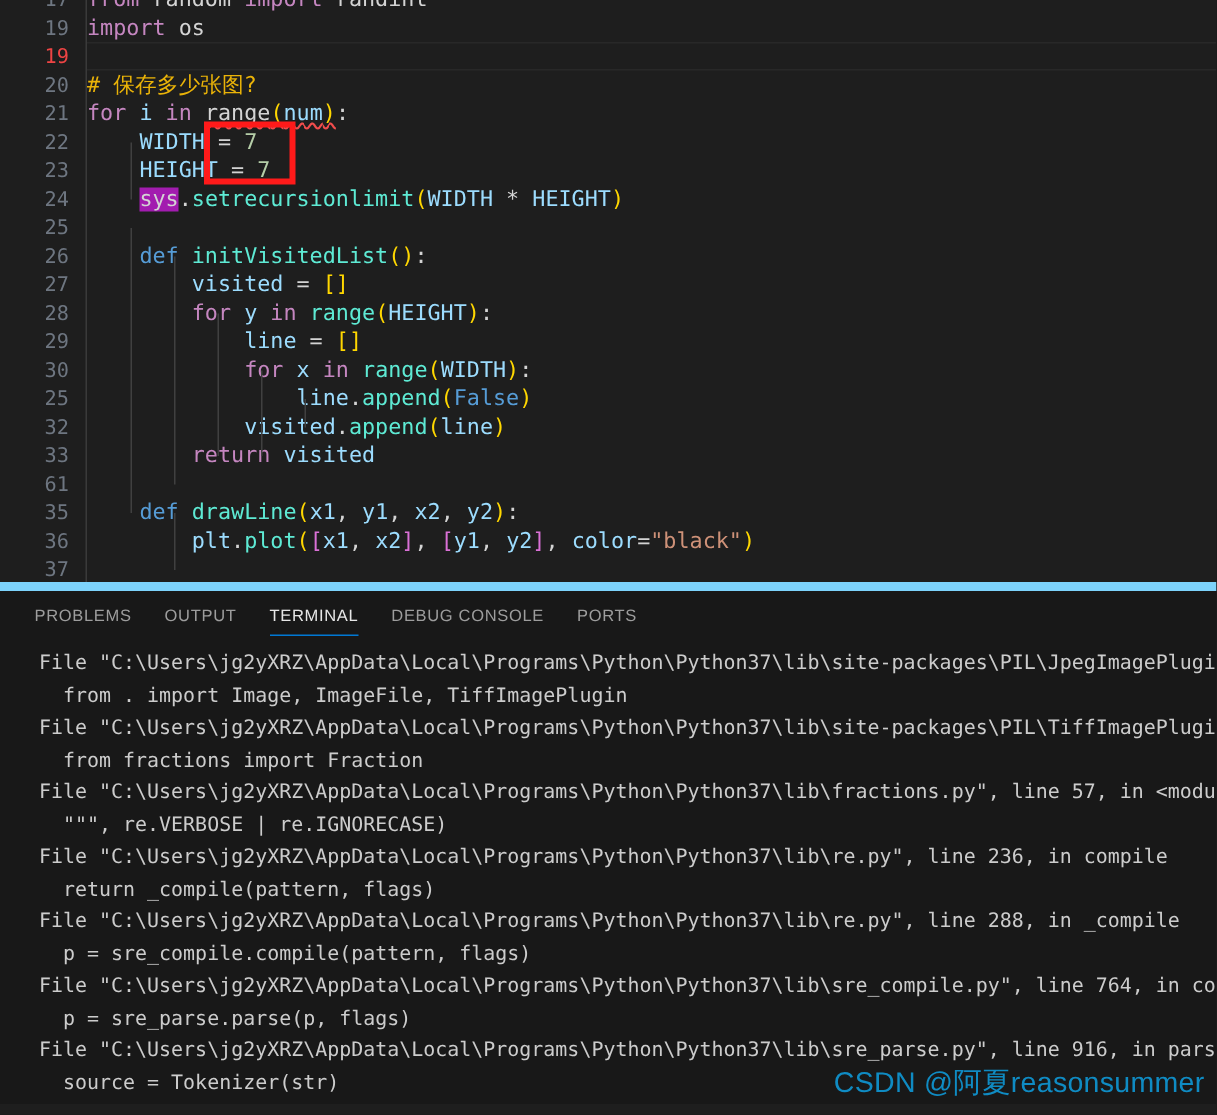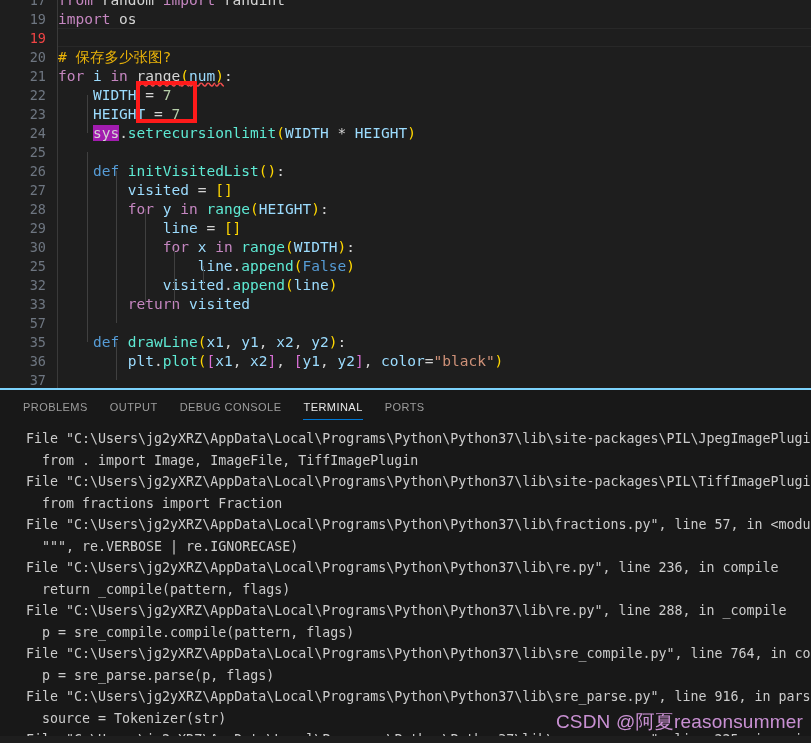--- a/index.html
+++ b/index.html
@@ -109,21 +109,21 @@
     border: 4px solid #ff1a1a;
     box-sizing: border-box;
     pointer-events: none;
     z-index: 30;
   }
 
   
   .panel {
     flex: 1;
     background: #181818;
-    border-top: 2px solid #7dd3fc;
+    border-top: 6px solid #7dd3fc;
     display: flex;
     flex-direction: column;
     overflow: hidden;
   }
   .panel-tabs {
     height: 34px;
     display: flex;
     align-items: stretch;
     padding-left: 12px;
     background: #181818;
@@ -167,21 +167,21 @@
     font-size: 13.3px;
     padding-left: 10px;
     overflow: hidden;
   }
 
   
   .watermark {
     position: absolute;
     right: 8px;
     bottom: 8px;
-    color: #f0abfc;
+    color: #0ea5e9;
     opacity: 0.82;
     font-family: "Liberation Sans", sans-serif;
     font-size: 19px;
     letter-spacing: 0.2px;
     pointer-events: none;
     z-index: 40;
     white-space: nowrap;
   }
 
   .statusbar {
@@ -208,21 +208,21 @@
         <div class="row"><span class="lnum">24</span><span class="ltext"><span class="plain">    </span><span class="errtok">sys</span><span class="plain">.</span><span class="fn">setrecursionlimit</span><span class="br1">(</span><span class="var">WIDTH </span><span class="op">* </span><span class="var">HEIGHT</span><span class="br1">)</span></span></div>
         <div class="row"><span class="lnum">25</span><span class="ltext"></span></div>
         <div class="row"><span class="lnum">26</span><span class="ltext"><span class="plain">    </span><span class="kw2">def </span><span class="fn">initVisitedList</span><span class="br1">(</span><span class="br1">)</span><span class="plain">:</span></span></div>
         <div class="row"><span class="lnum">27</span><span class="ltext"><span class="var">        visited </span><span class="op">= </span><span class="br1">[]</span></span></div>
         <div class="row"><span class="lnum">28</span><span class="ltext"><span class="plain">        </span><span class="kw">for </span><span class="var">y </span><span class="kw">in </span><span class="fn">range</span><span class="br1">(</span><span class="var">HEIGHT</span><span class="br1">)</span><span class="plain">:</span></span></div>
         <div class="row"><span class="lnum">29</span><span class="ltext"><span class="var">            line </span><span class="op">= </span><span class="br1">[]</span></span></div>
         <div class="row"><span class="lnum">30</span><span class="ltext"><span class="plain">            </span><span class="kw">for </span><span class="var">x </span><span class="kw">in </span><span class="fn">range</span><span class="br1">(</span><span class="var">WIDTH</span><span class="br1">)</span><span class="plain">:</span></span></div>
         <div class="row"><span class="lnum">25</span><span class="ltext"><span class="var">                line</span><span class="plain">.</span><span class="fn">append</span><span class="br1">(</span><span class="kw2">False</span><span class="br1">)</span></span></div>
         <div class="row"><span class="lnum">32</span><span class="ltext"><span class="var">            visited</span><span class="plain">.</span><span class="fn">append</span><span class="br1">(</span><span class="var">line</span><span class="br1">)</span></span></div>
         <div class="row"><span class="lnum">33</span><span class="ltext"><span class="plain">        </span><span class="kw">return </span><span class="var">visited</span></span></div>
-        <div class="row"><span class="lnum">57</span><span class="ltext"></span></div>
+        <div class="row"><span class="lnum">61</span><span class="ltext"></span></div>
         <div class="row"><span class="lnum">35</span><span class="ltext"><span class="plain">    </span><span class="kw2">def </span><span class="fn">drawLine</span><span class="br1">(</span><span class="var">x1</span><span class="plain">, </span><span class="var">y1</span><span class="plain">, </span><span class="var">x2</span><span class="plain">, </span><span class="var">y2</span><span class="br1">)</span><span class="plain">:</span></span></div>
         <div class="row"><span class="lnum">36</span><span class="ltext"><span class="var">        plt</span><span class="plain">.</span><span class="fn">plot</span><span class="br1">(</span><span class="br2">[</span><span class="var">x1</span><span class="plain">, </span><span class="var">x2</span><span class="br2">]</span><span class="plain">, </span><span class="br2">[</span><span class="var">y1</span><span class="plain">, </span><span class="var">y2</span><span class="br2">]</span><span class="plain">, </span><span class="var">color</span><span class="op">=</span><span class="str">"black"</span><span class="br1">)</span></span></div>
         <div class="row"><span class="lnum">37</span><span class="ltext"></span></div>
       </div>
 
     <div class="guide" style="left:87px;  top:95px;  height:38px;"></div>
     <div class="guide" style="left:87px;  top:152px; height:190px;"></div>
     <div class="guide" style="left:116px; top:171px; height:152px;"></div>
     <div class="guide" style="left:116px; top:342px; height:38px;"></div>
     <div class="guide" style="left:145px; top:209px; height:95px;"></div>
@@ -232,22 +232,22 @@
     <div class="cl-box" style="top:28px;"></div>
 
     <div class="annot-rect" style="left:136px; top:81px; width:61px; height:42px;"></div>
   </div>
 
   <div class="panel">
 
     <div class="panel-tabs" id="panel-tabs">
         <div class="ptab">PROBLEMS</div>
         <div class="ptab">OUTPUT</div>
+        <div class="ptab active">TERMINAL</div>
         <div class="ptab">DEBUG CONSOLE</div>
-        <div class="ptab active">TERMINAL</div>
         <div class="ptab">PORTS</div>
       </div>
 
     <div class="term-body">
       <div id="term-lines">
           <div class="tline">  File "C:\Users\jg2yXRZ\AppData\Local\Programs\Python\Python37\lib\site-packages\PIL\JpegImagePlugin.py", line 44</div>
           <div class="tline">    from . import Image, ImageFile, TiffImagePlugin</div>
           <div class="tline">  File "C:\Users\jg2yXRZ\AppData\Local\Programs\Python\Python37\lib\site-packages\PIL\TiffImagePlugin.py", line 49</div>
           <div class="tline">    from fractions import Fraction</div>
           <div class="tline">  File "C:\Users\jg2yXRZ\AppData\Local\Programs\Python\Python37\lib\fractions.py", line 57, in &lt;module&gt;</div>

